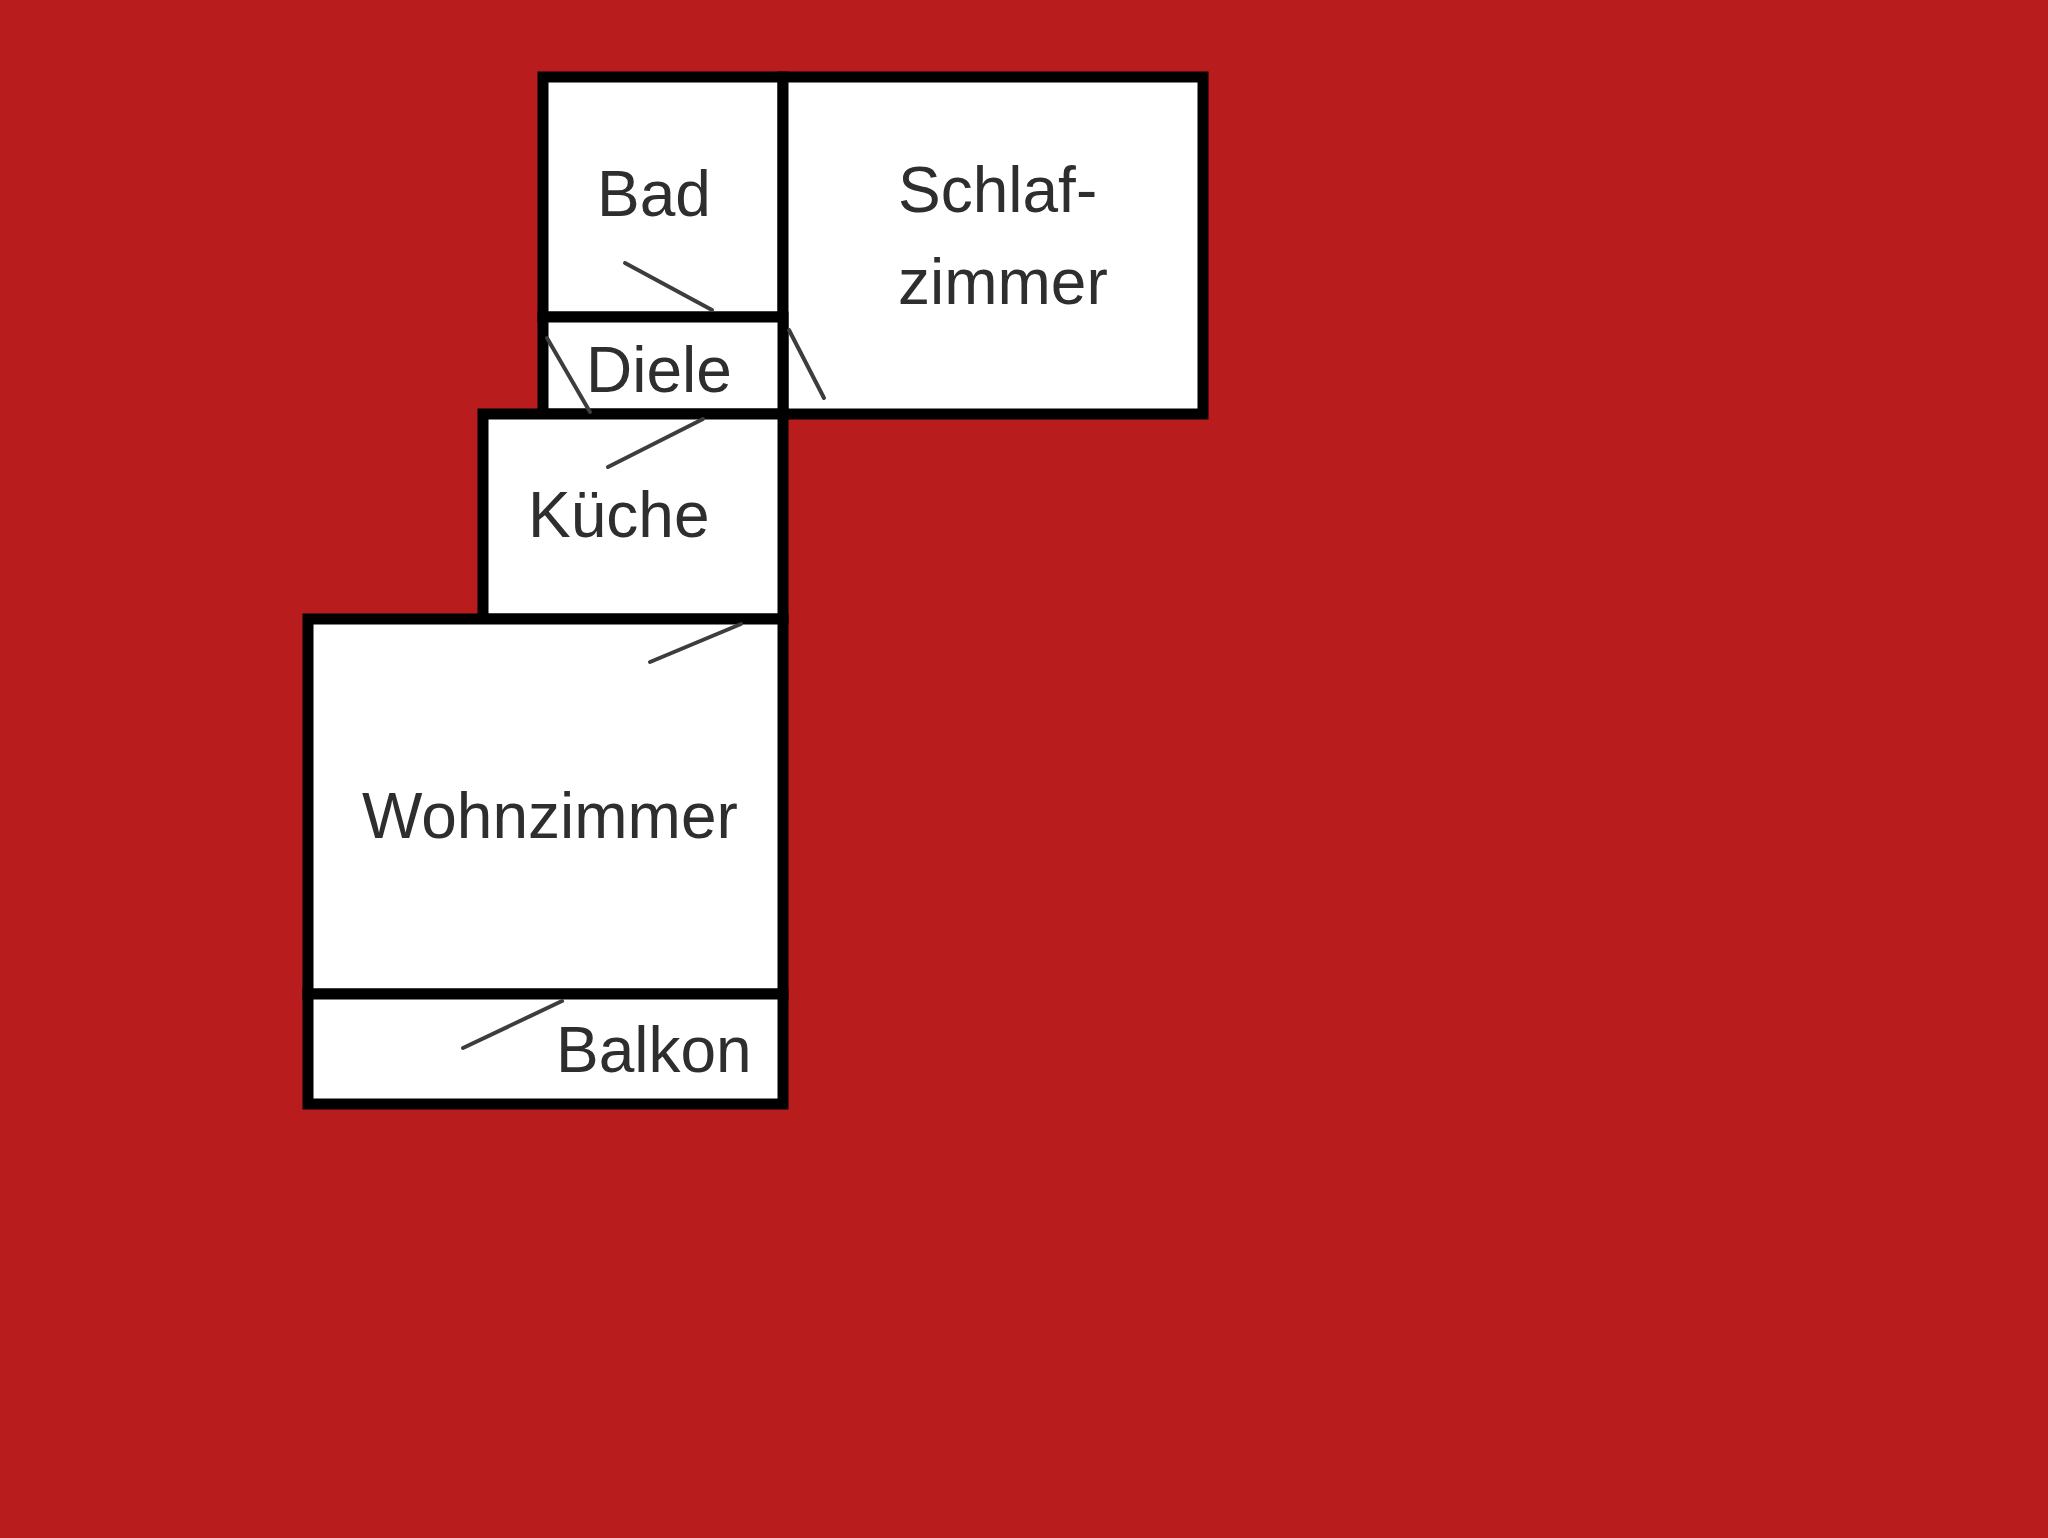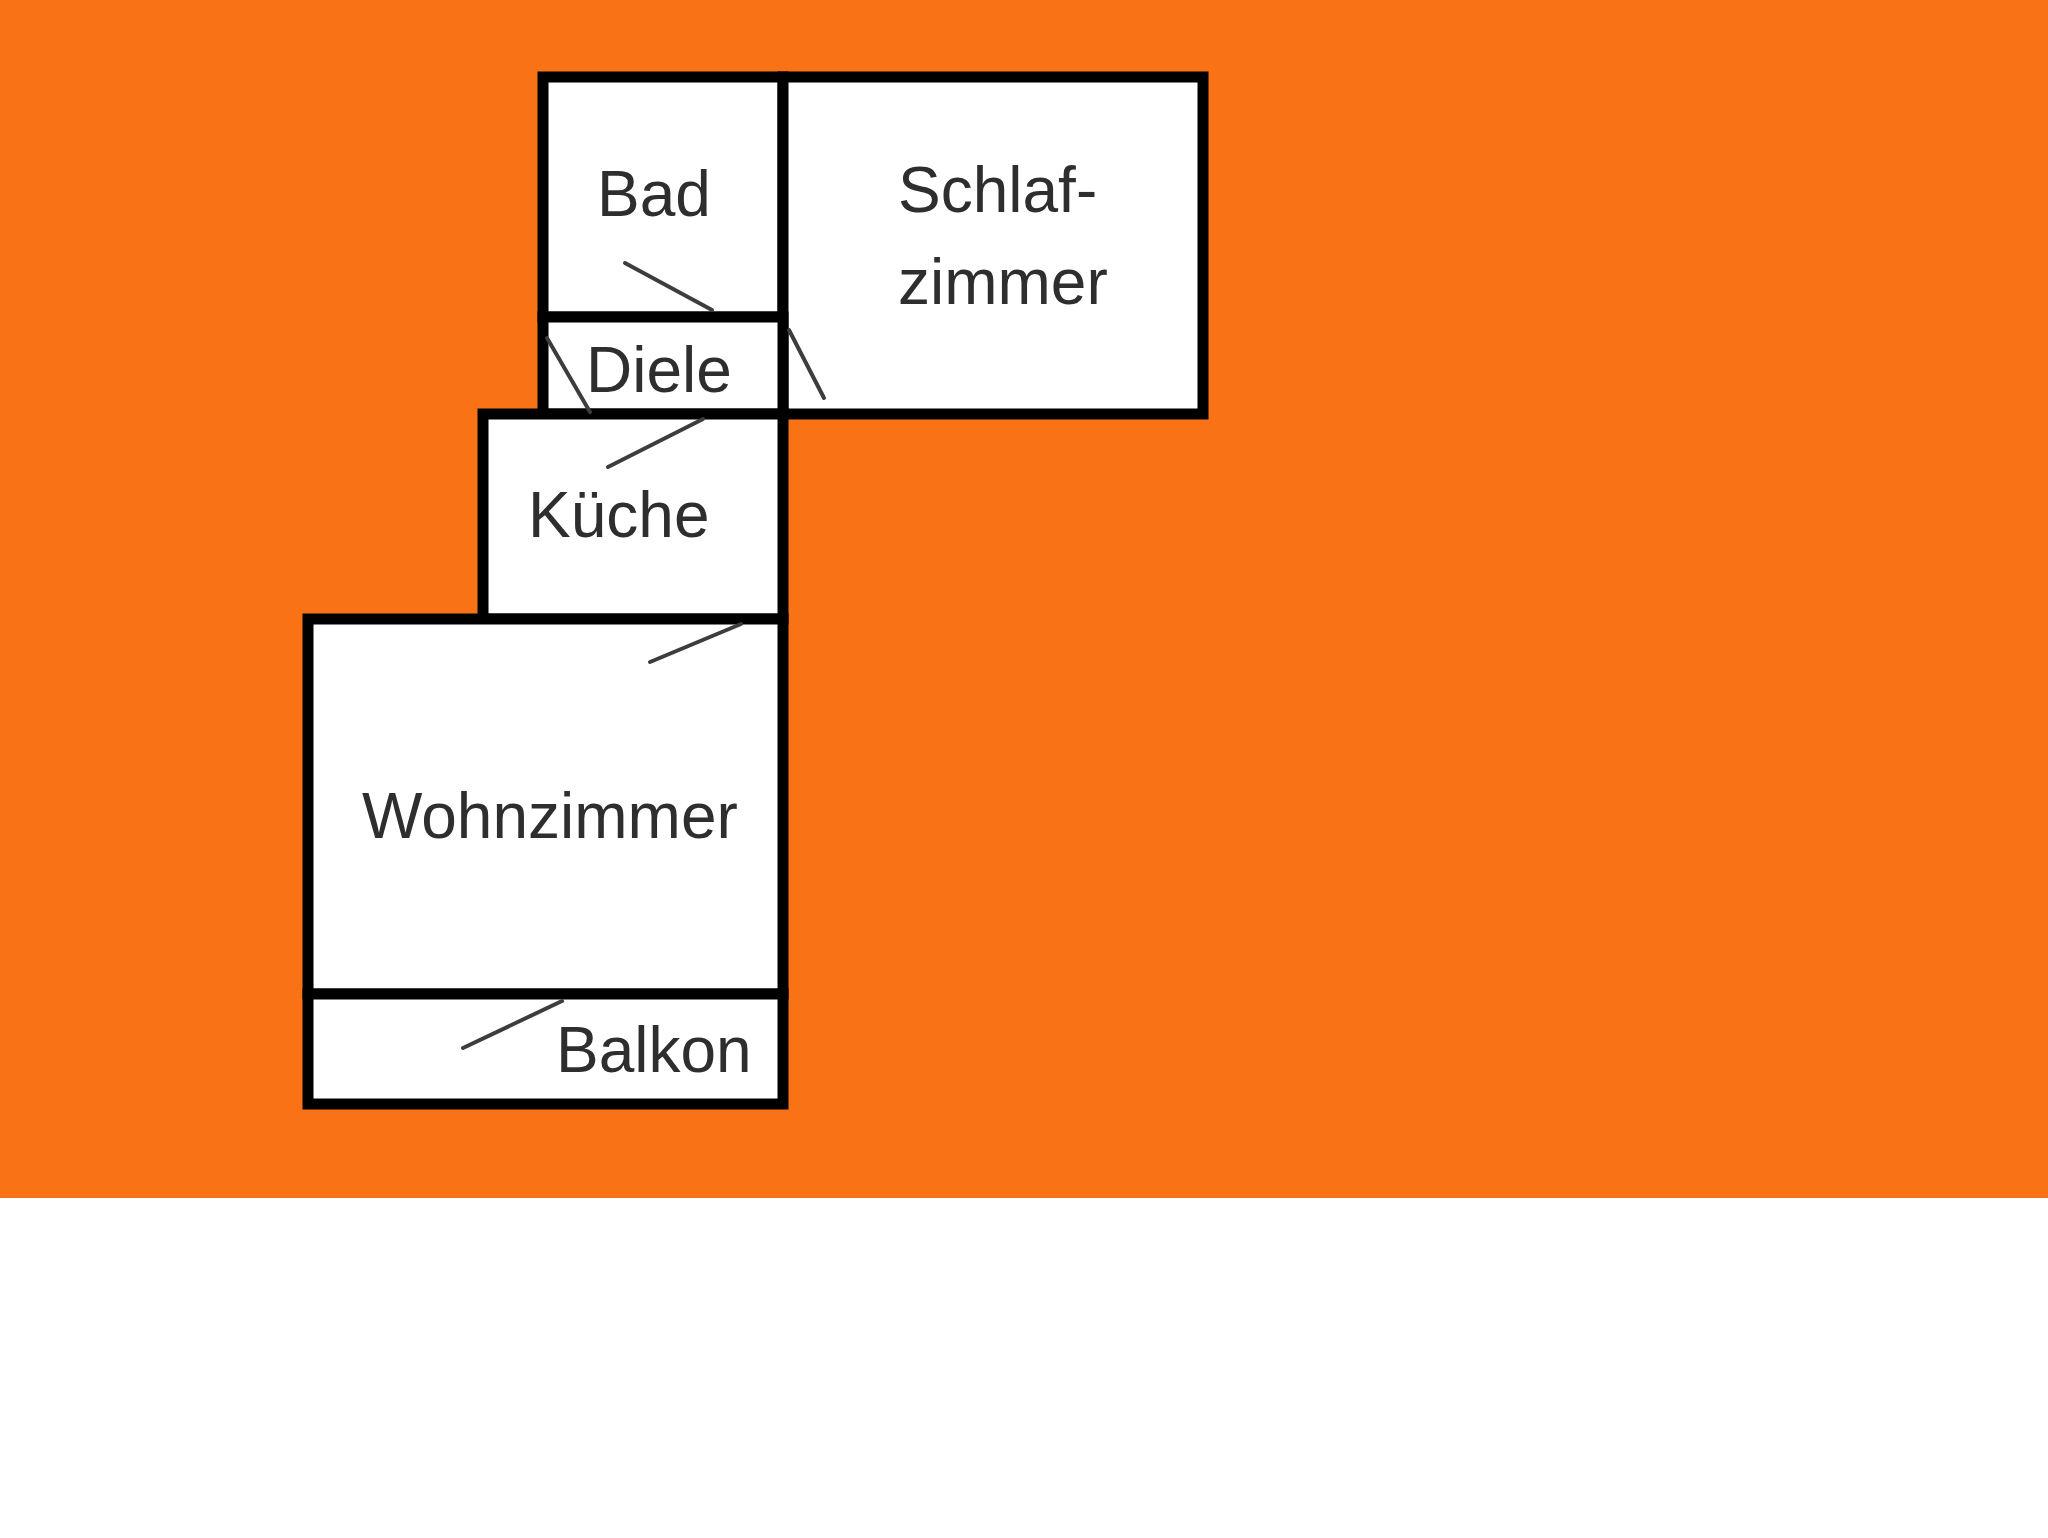--- a/index.html
+++ b/index.html
@@ -3,22 +3,22 @@
   <meta charset="utf-8">
   <style>
     html, body {
       margin: 0;
       padding: 0;
       background: #ffffff;
     }
     .stage {
       position: relative;
       width: 2048px;
-      height: 1198px;
-      background: #f97316;
+      height: 1538px;
+      background: #b91c1c;
       overflow: hidden;
       font-family: "Liberation Sans", sans-serif;
     }
     svg.floor-plan {
       position: absolute;
       left: 0;
       top: 0;
       display: block;
     }
     .room-outline {

